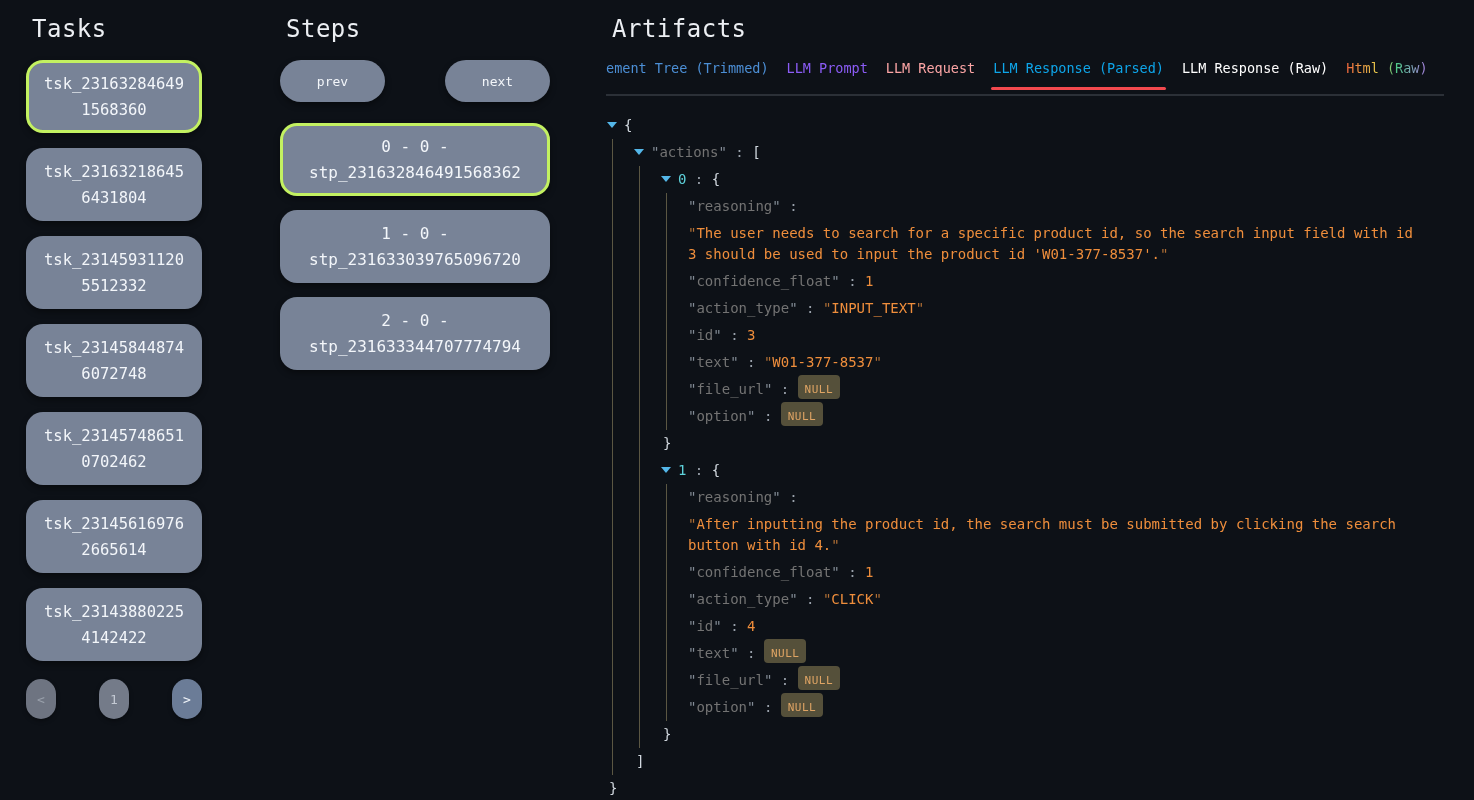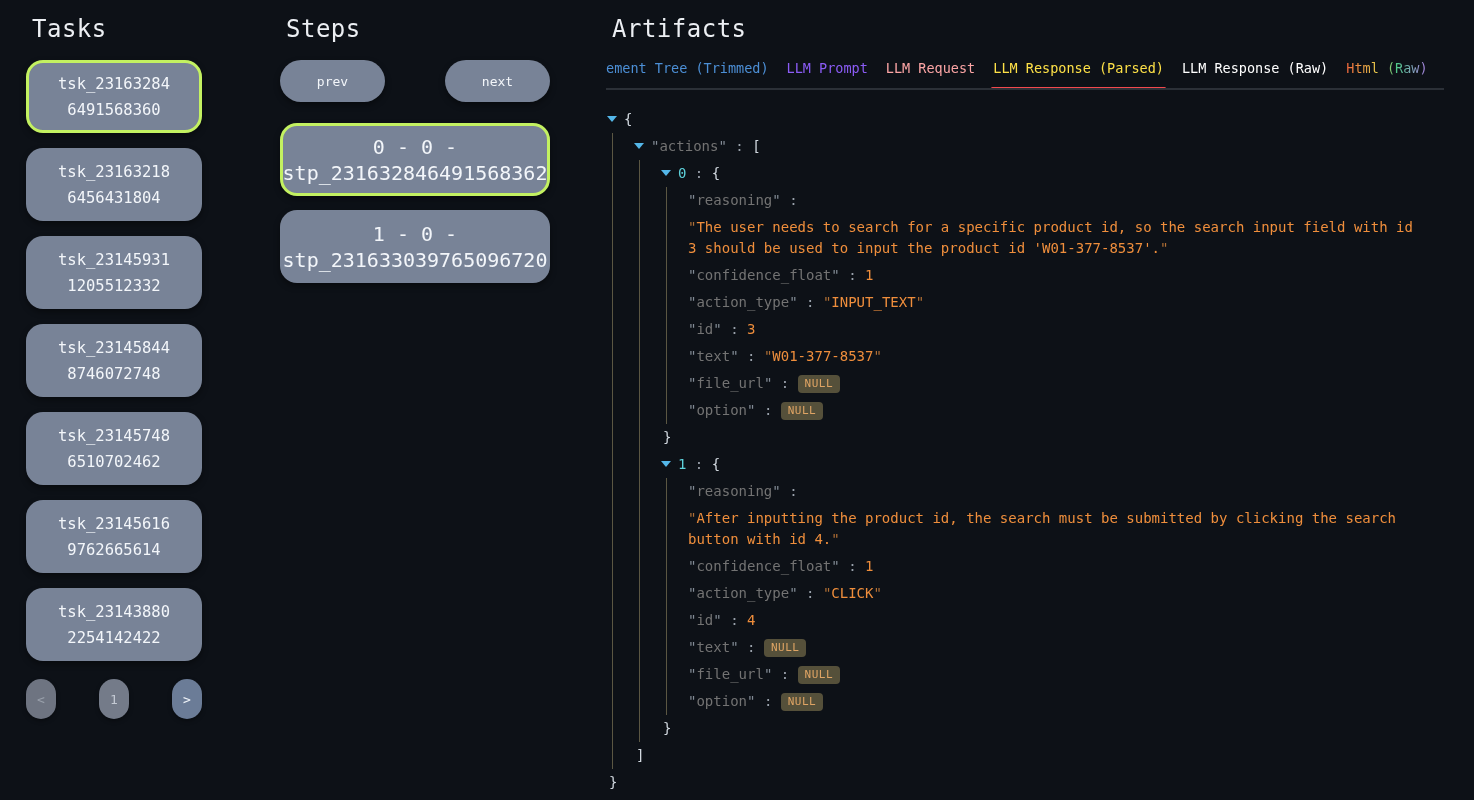--- a/index.html
+++ b/index.html
@@ -30,45 +30,45 @@
     color: #f3f6fa;
     border: 3px solid transparent;
     border-radius: 17px;
     box-shadow: 0 3px 6px rgba(0,0,0,0.4);
     display: flex; align-items: center; justify-content: center;
     text-align: center; cursor: pointer;
     font-family: inherit;
   }
   .task-btn {
     width: 176px; height: 73px; margin-bottom: 15px;
-    font-size: 15.5px; line-height: 26px; padding: 0 27px;
+    font-size: 15.5px; line-height: 26px; padding: 0 13px;
     word-break: break-all;
   }
   .step-btn {
     width: 270px; height: 73px; margin-bottom: 14px;
-    font-size: 20px; line-height: 26px; padding: 0 12px;
+    font-size: 16px; line-height: 26px; padding: 0 12px;
   }
   .selected { border-color: #c3f161; }
 
   .nav-row { display: flex; justify-content: space-between; margin-bottom: 21px; }
   .nav-btn { width: 105px; height: 42px; border-radius: 21px; font-size: 13px; border: none; text-align: right; }
 
   .pagination { display: flex; justify-content: space-between; margin-top: 18px; width: 176px; }
   .pg-btn {
     width: 30px; height: 40px; border-radius: 15px; border: none; font-size: 13px;
     display: flex; align-items: center; justify-content: center; cursor: pointer;
     font-family: inherit; box-shadow: 0 2px 4px rgba(0,0,0,0.35);
   }
   .pg-prev { background: #6e7481; color: #99a0ab; }
   .pg-page { background: #747b89; color: #c4cad3; }
   .pg-next { background: #6b7c97; color: #f2f6fb; }
 
   .tabs {
     display: flex; gap: 18px; margin-top: 16px;
-    border-bottom: 2px solid #2b3037; padding-bottom: 11px;
+    border-bottom: 2px solid #2b3037; padding-bottom: 17px;
     white-space: nowrap; overflow: hidden; width: 838px;
   }
   .tab { font-size: 13.5px; position: relative; cursor: pointer; line-height: 17px; }
   .tab.active::after {
     content: ""; position: absolute; left: -2px; right: -2px; bottom: -13px;
     height: 3px; background: #f2494e; border-radius: 2px;
   }
   .tab.gradient {
     background: linear-gradient(90deg, #f2663c 0%, #e8d24d 40%, #4fc98a 62%, #b07fe8 100%);
     -webkit-background-clip: text; background-clip: text; color: transparent;
@@ -86,21 +86,21 @@
   .jq { color: #838c96; }
   .jkey { color: #737373; }
   .jcolon { color: #9aa2ac; }
   .jbrace { color: #d2d9e0; }
   .jidx { color: #5ed2db; }
   .jstr { color: #ef8e3c; }
   .jqs { color: #b06f35; }
   .jnum { color: #ee8d3b; }
   .jnull {
     background: #55503a; color: #dfa464; font-size: 11px;
-    padding: 2px 7px 3px; border-radius: 4px; letter-spacing: 0.5px; vertical-align: 1px;
+    padding: 8px 7px 3px; border-radius: 4px; letter-spacing: 0.5px; vertical-align: 1px;
   }
 </style>
 </head>
 <body>
 
 <div id="tasks-col" class="col">
   <div class="panel-title">Tasks</div>
   <div id="task-list">
       <button class="btn task-btn selected">tsk_231632846491568360</button>
       <button class="btn task-btn">tsk_231632186456431804</button>
@@ -119,30 +119,31 @@
 
 <div id="steps-col" class="col">
   <div class="panel-title">Steps</div>
   <div class="nav-row">
     <button class="btn nav-btn">prev</button>
     <button class="btn nav-btn">next</button>
   </div>
   <div id="step-list">
       <button class="btn step-btn selected">0 - 0 - stp_231632846491568362</button>
       <button class="btn step-btn">1 - 0 - stp_231633039765096720</button>
+      <button class="btn step-btn">2 - 0 - stp_231633344707774794</button>
     </div>
 </div>
 
 <div id="artifacts-col" class="col">
   <div class="panel-title">Artifacts</div>
   <div class="tabs" id="tabs">
       <div class="tab" style="color: rgb(76, 143, 214);">ement Tree (Trimmed)</div>
       <div class="tab" style="color: #8b5cf6;">LLM Prompt</div>
       <div class="tab" style="color: #fca5a5;">LLM Request</div>
-      <div class="tab active" style="color: #fde047;">LLM Response (Parsed)</div>
+      <div class="tab active" style="color: #0ea5e9;">LLM Response (Parsed)</div>
       <div class="tab" style="color: #ffffff; text-align: right;">LLM Response (Raw)</div>
       <div class="tab gradient">Html (Raw)</div>
     </div>
   <div id="json-tree">
       <div class="jrow"><span class="jarrow"></span><span class="jbrace">{</span></div>
       <div class="jchildren">
         <div class="jrow"><span class="jarrow"></span><span class="jq">"</span><span class="jkey">actions</span><span class="jq">"</span><span class="jcolon"> : </span><span class="jbrace">[</span></div>
         <div class="jchildren">
           <div class="jrow"><span class="jarrow"></span><span class="jidx">0</span><span class="jcolon"> : </span><span class="jbrace">{</span></div>
           <div class="jchildren">

